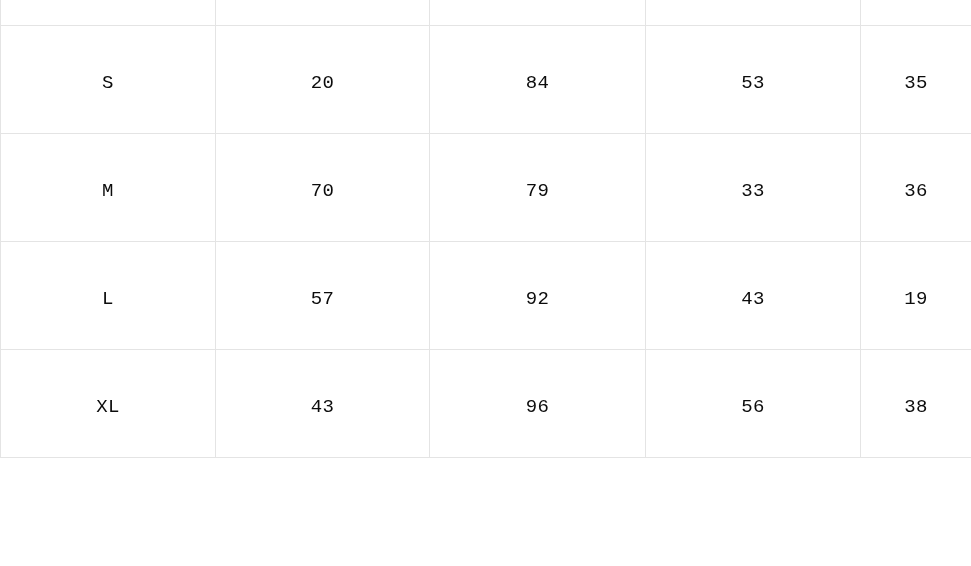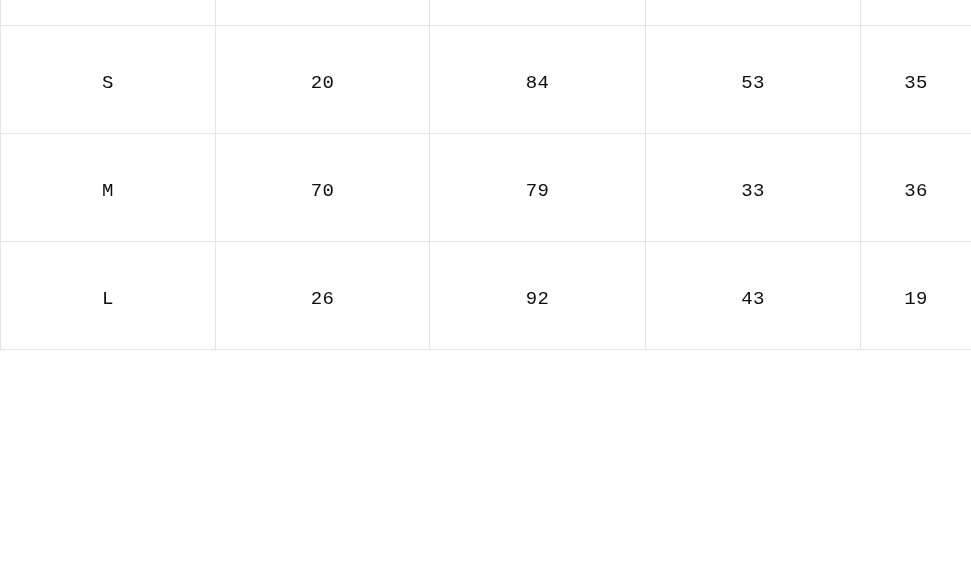--- a/index.html
+++ b/index.html
@@ -148,31 +148,48 @@
           <td class="col-shoulder">
             <span class="cell-text">36</span>
           </td>
         </tr>
 
         <tr>
           <td class="col-size">
             <span class="cell-text">L</span>
           </td>
           <td class="col-length">
-            <span class="cell-text">26</span>
+            <span class="cell-text">57</span>
           </td>
           <td class="col-bust">
             <span class="cell-text">92</span>
           </td>
           <td class="col-sleeve">
             <span class="cell-text">43</span>
           </td>
           <td class="col-shoulder">
             <span class="cell-text">19</span>
           </td>
         </tr>
 
+        <tr>
+          <td class="col-size">
+            <span class="cell-text">XL</span>
+          </td>
+          <td class="col-length">
+            <span class="cell-text">43</span>
+          </td>
+          <td class="col-bust">
+            <span class="cell-text">96</span>
+          </td>
+          <td class="col-sleeve">
+            <span class="cell-text">56</span>
+          </td>
+          <td class="col-shoulder">
+            <span class="cell-text">38</span>
+          </td>
+        </tr>
 
       </tbody>
     </table>
 
   </div>
 </div>
 
 </body></html>

